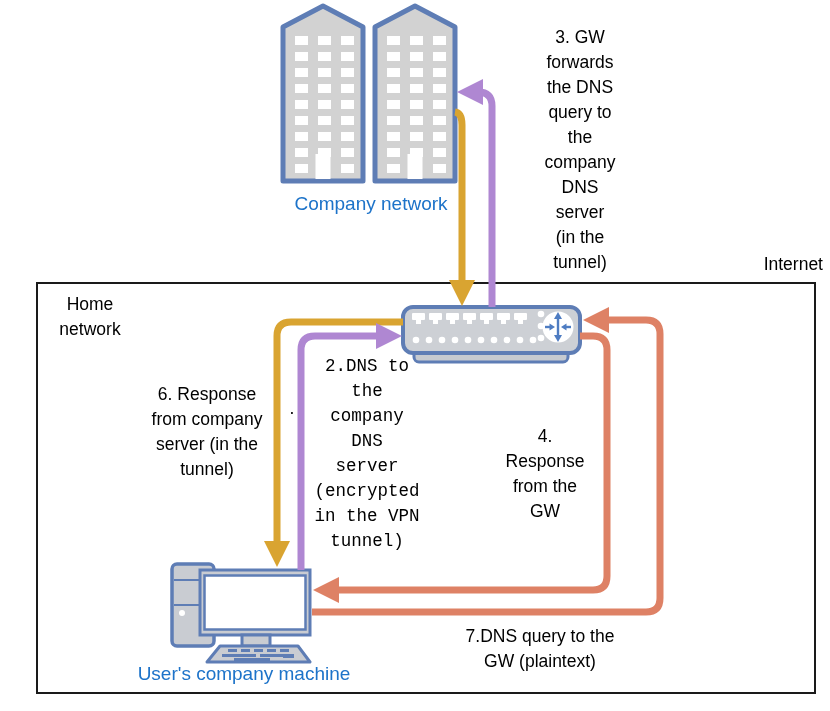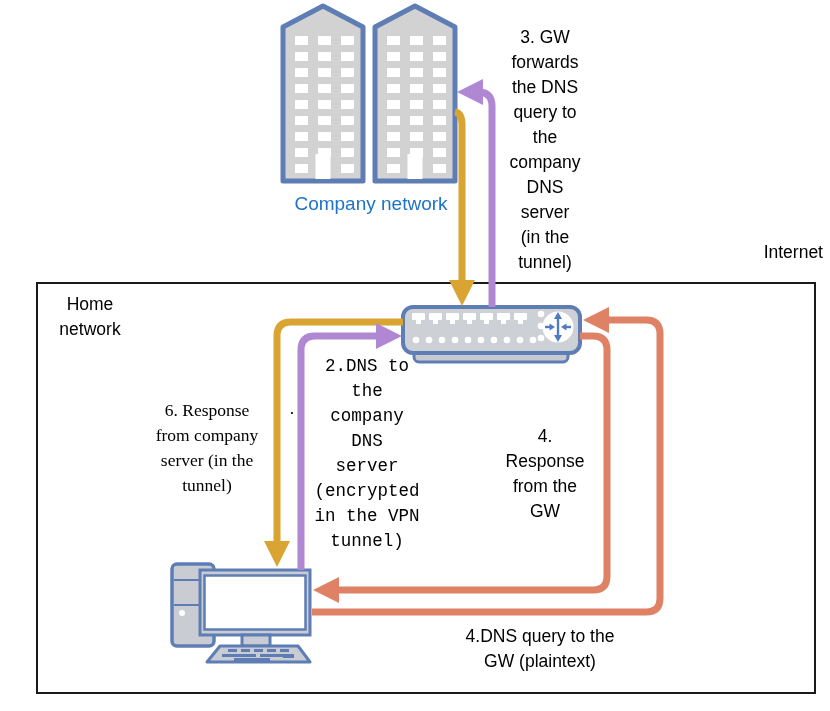--- a/index.html
+++ b/index.html
@@ -6,21 +6,21 @@
   .stage{
     position:relative;width:830px;height:711px;background:#fff;overflow:hidden;
     font-family:"Liberation Sans",sans-serif;
   }
   .stage svg{position:absolute;left:0;top:0;}
   .lbl{
     position:absolute;color:#000;font-size:17.5px;line-height:25px;
     text-align:center;white-space:pre-line;transform:translateX(-50%);
   }
   .lbl.blue{color:#1D73C9;font-size:19px;}
-  .lbl.rightalign{transform:none;text-align:right;}
+  .lbl.rightalign{transform:none;text-align:right;margin-top:12px;}
 </style>
 </head>
 <body>
 
 <div class="stage">
 
   <svg width="830" height="711" viewBox="0 0 830 711">
 
     <rect x="37" y="283" width="778" height="410" fill="none" stroke="#1a1a1a" stroke-width="2"></rect>
 
@@ -182,49 +182,50 @@
   </svg>
 
   <div class="lbl rightalign" style="left:663px;top:240px;width:160px;">Internet</div>
 
   <div class="lbl blue" style="left:371px;top:191px;">Company network</div>
 
   <div class="lbl" style="left:90px;top:292px;">Home
 network</div>
 
 
-
-  <div class="lbl" style="left:540px;top:624px;width:240px;">4.DNS query to the
+  <div class="lbl blue" style="left:244px;top:661px;">User's company machine</div>
+
+  <div class="lbl" style="left:540px;top:624px;width:240px;">7.DNS query to the
 GW (plaintext)</div>
 
   <div class="lbl" style="left:367px;top:354px;width:130px;font-family:Liberation Mono, monospace;">2.DNS to
 the
 company
 DNS
 server
 (encrypted
 in the VPN
 tunnel)</div>
 
-  <div class="lbl" style="left:545px;top:25px;width:120px;">3. GW
+  <div class="lbl" style="left:580px;top:25px;width:120px;">3. GW
 forwards
 the DNS
 query to
 the
 company
 DNS
 server
 (in the
 tunnel)</div>
 
   <div class="lbl" style="left:545px;top:424px;width:120px;">4.
 Response
 from the
 GW</div>
 
 
-  <div class="lbl" style="left:207px;top:398px;width:160px;font-family:Liberation Serif, serif;">6. Response
+  <div class="lbl" style="left:207px;top:382px;width:160px;">6. Response
 from company
 server (in the
 tunnel)</div>
 
   <div class="lbl" style="left:292px;top:396px;">.</div>
 </div>
 
 </body></html>

